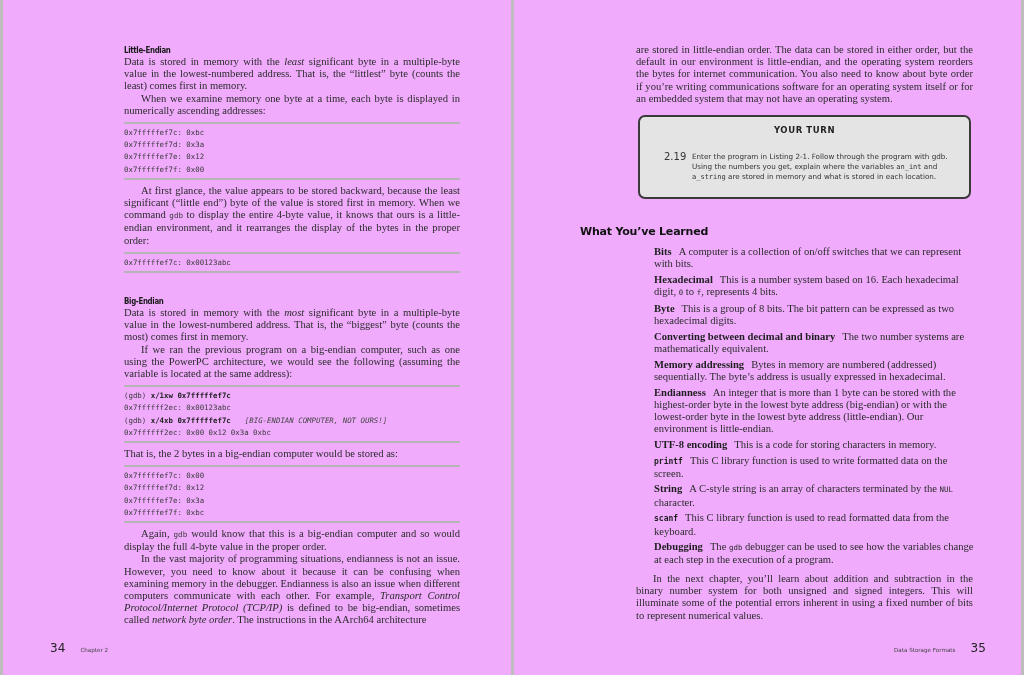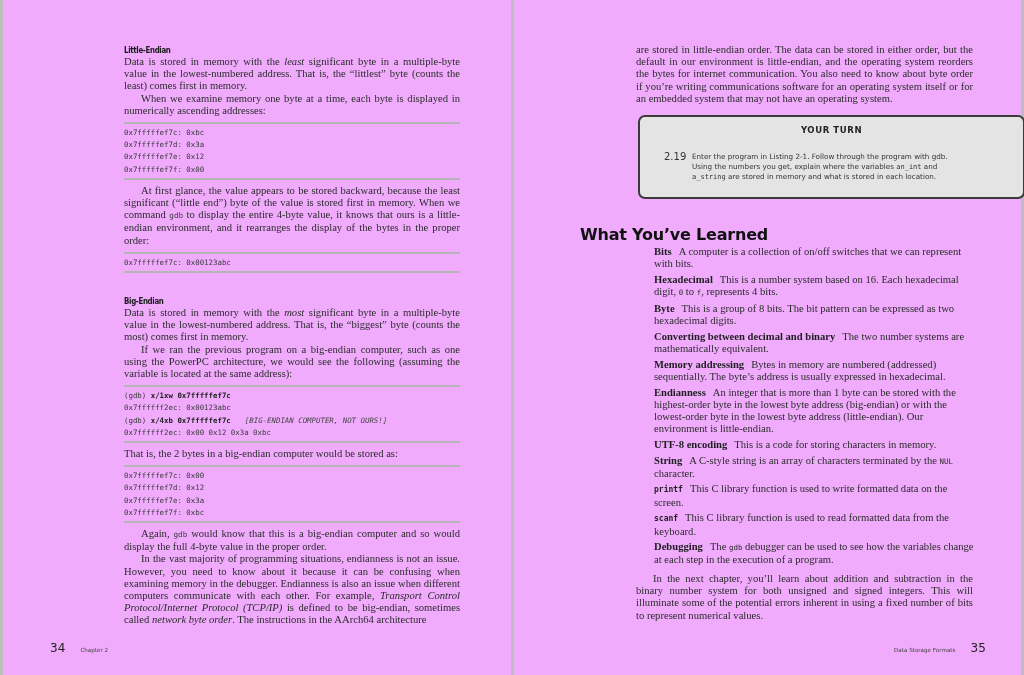--- a/index.html
+++ b/index.html
@@ -72,21 +72,21 @@
     font-family: "DejaVu Sans", sans-serif;
   }
   .folio .num { font-weight: normal; font-size: 12px; color: #222; }
   .folio .run { font-size: 5.6px; color: #444; }
 
   
   .col-right {
     position: absolute; left: 122px; top: 44px; width: 337px;
   }
   .yourturn {
-    position: absolute; left: 124px; top: 115px; width: 387px; height: 84px;
+    position: absolute; left: 124px; top: 115px; width: 333px; height: 84px;
     background: #e4e4e4;
     border: 2px solid #3a3a3a;
     border-radius: 7px;
     box-sizing: border-box;
   }
   .yourturn .title {
     text-align: center;
     font-family: "DejaVu Sans", sans-serif;
     font-weight: bold;
     font-size: 8.5px;
@@ -101,21 +101,21 @@
     display: flex;
   }
   .yourturn .item .n { width: 28px; flex: none; font-size: 10px; }
   .yourturn .item .t { flex: 1; }
   .yourturn code { font-family: "DejaVu Sans Mono", monospace; font-size: 7px; }
 
   .section-head {
     position: absolute; left: 66px; top: 225px;
     font-family: "DejaVu Sans", sans-serif;
     font-weight: bold;
-    font-size: 16px;
+    font-size: 11px;
     color: #111;
     letter-spacing: -0.2px;
   }
   .glossary {
     position: absolute; left: 140px; top: 246px; width: 320px;
   }
   .gloss-item { margin-bottom: 3.5px; text-align: left; }
   .gloss-item .term { font-weight: bold; color: #1e1e1e; margin-right: 7px; }
   .gloss-item .term.code {
     font-family: "DejaVu Sans Mono", monospace; font-size: 8px; font-weight: bold;
@@ -199,22 +199,22 @@
     <div class="section-head">What You’ve Learned</div>
 
     <div class="glossary serif" id="glossary">
         <div class="gloss-item"><span class="term">Bits</span><span>A computer is a collection of on/off switches that we can represent with bits.</span></div>
         <div class="gloss-item"><span class="term">Hexadecimal</span><span>This is a number system based on 16. Each hexadecimal digit, </span><span class="c">0</span><span> to </span><span class="c">f</span><span>, represents 4 bits.</span></div>
         <div class="gloss-item"><span class="term">Byte</span><span>This is a group of 8 bits. The bit pattern can be expressed as two hexadecimal digits.</span></div>
         <div class="gloss-item"><span class="term">Converting between decimal and binary</span><span>The two number systems are mathematically equivalent.</span></div>
         <div class="gloss-item"><span class="term">Memory addressing</span><span>Bytes in memory are numbered (addressed) sequentially. The byte’s address is usually expressed in hexadecimal.</span></div>
         <div class="gloss-item"><span class="term">Endianness</span><span>An integer that is more than 1 byte can be stored with the highest-order byte in the lowest byte address (big-endian) or with the lowest-order byte in the lowest byte address (little-endian). Our environment is little-endian.</span></div>
         <div class="gloss-item"><span class="term">UTF-8 encoding</span><span>This is a code for storing characters in memory.</span></div>
+        <div class="gloss-item"><span class="term code">printf</span><span>This C library function is used to write formatted data on the screen.</span></div>
         <div class="gloss-item"><span class="term">String</span><span>A C-style string is an array of characters terminated by the </span><span class="c">NUL</span><span> character.</span></div>
-        <div class="gloss-item"><span class="term code">printf</span><span>This C library function is used to write formatted data on the screen.</span></div>
         <div class="gloss-item"><span class="term code">scanf</span><span>This C library function is used to read formatted data from the keyboard.</span></div>
         <div class="gloss-item"><span class="term">Debugging</span><span>The </span><span class="c">gdb</span><span> debugger can be used to see how the variables change at each step in the execution of a program.</span></div>
       </div>
 
     <div class="closing">
       <p class="serif indent">In the next chapter, you’ll learn about addition and subtraction in the binary number system for both unsigned and signed integers. This will illuminate some of the potential errors inherent in using a fixed number of bits to represent numerical values.</p>
     </div>
 
     <div class="folio" style="left:380px">
       <span class="run">Data Storage Formats</span>

